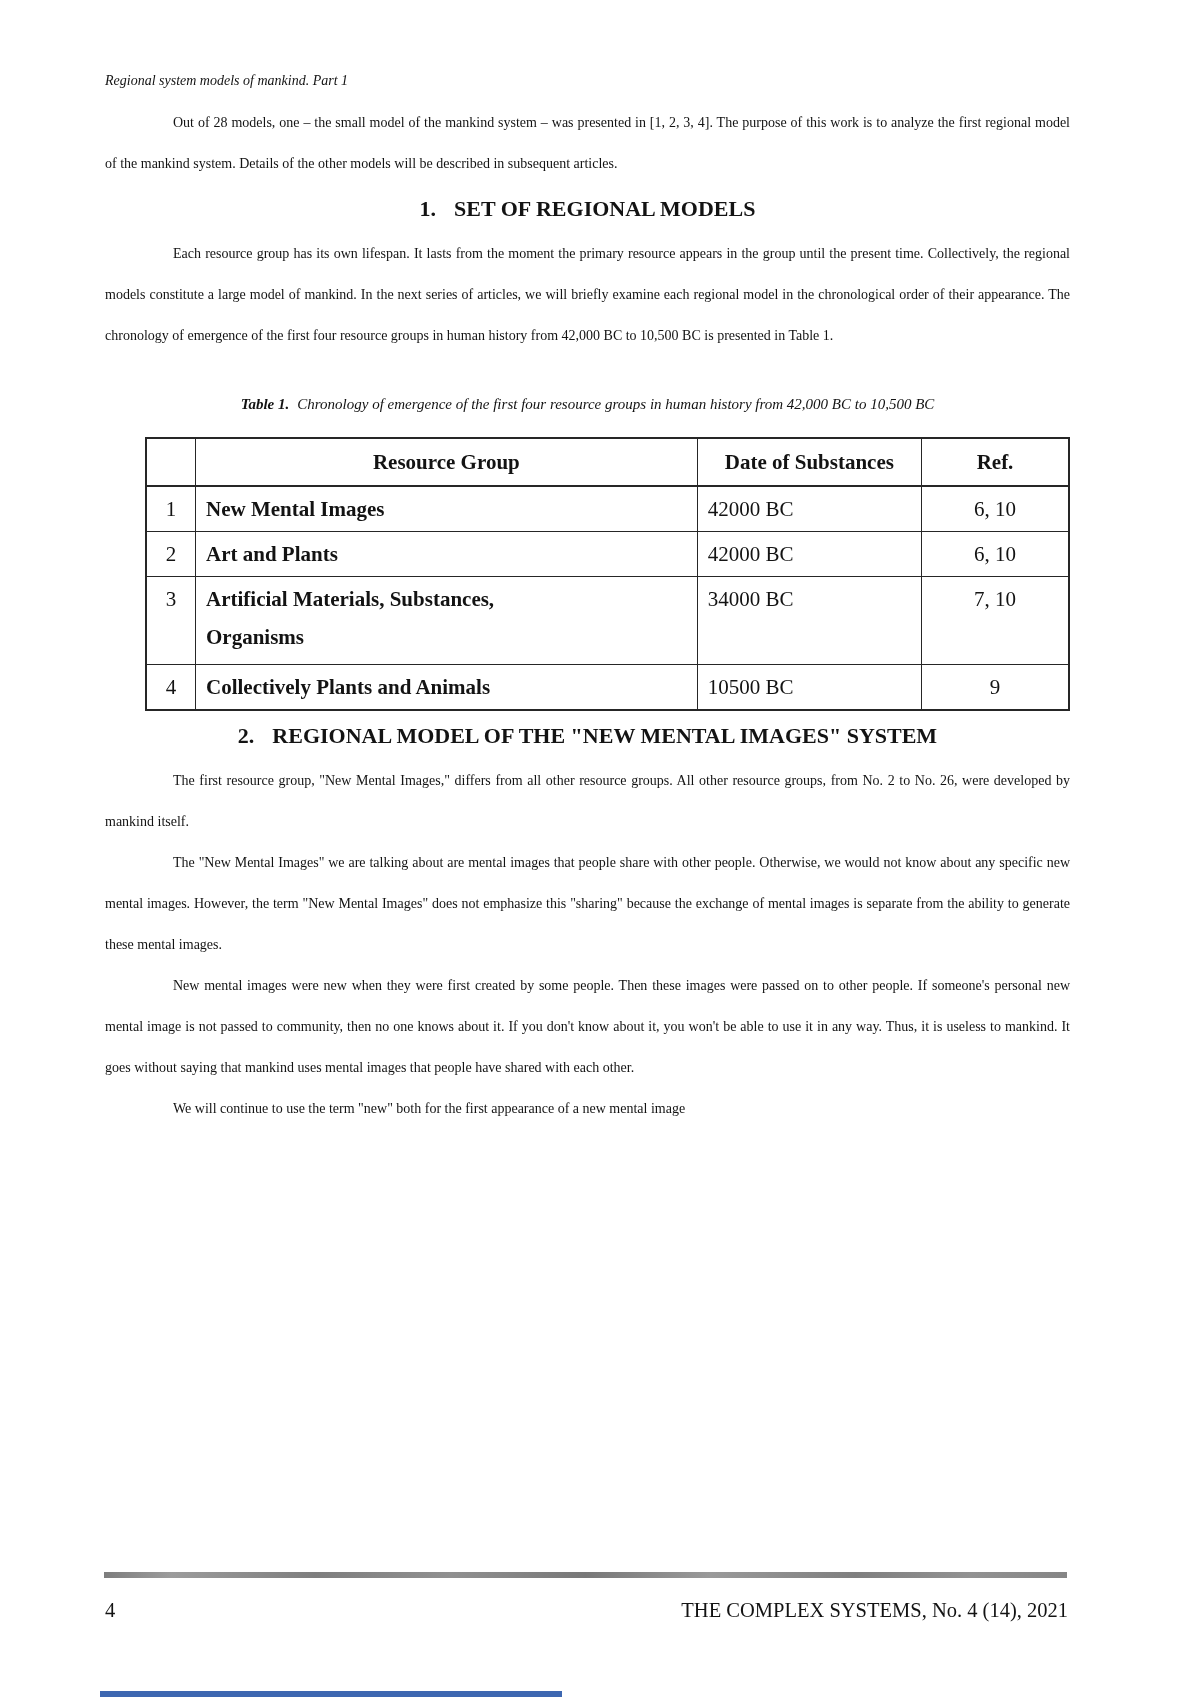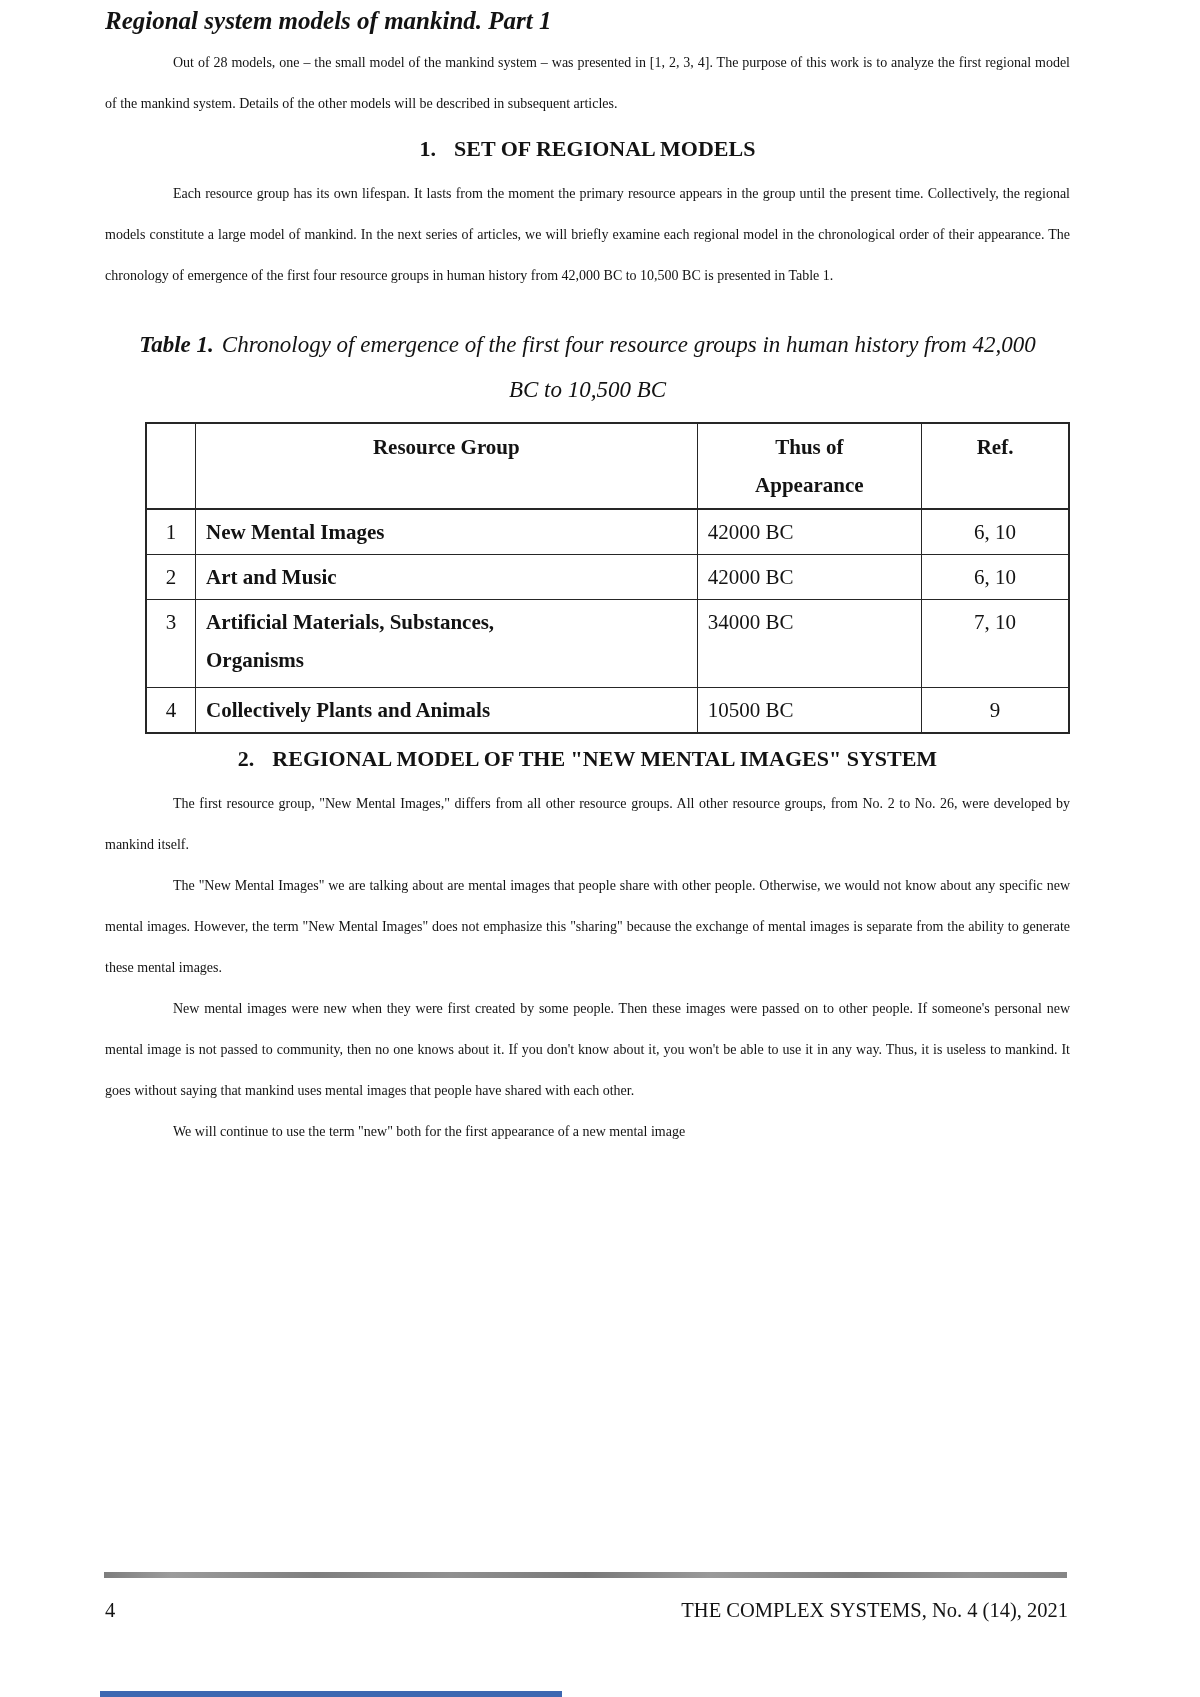--- a/index.html
+++ b/index.html
@@ -10,23 +10,24 @@
     font-family: "Liberation Serif", "DejaVu Serif", serif;
     color: #131313;
     overflow: hidden;
   }
   .content {
     position: absolute;
     top: 0; left: 105px;
     width: 965px;
   }
   .running-head {
-    font-weight: bold;
+    margin-top: 60px;
+    font-weight: normal;
     font-style: italic;
-    font-size: 25px;
+    font-size: 14px;
     line-height: 42px;
   }
   p.body {
     margin: 0;
     font-size: 14px;
     line-height: 41px;
     text-align: justify;
     text-indent: 68px;
   }
   .sec-heading {
@@ -35,21 +36,21 @@
     font-weight: bold;
     font-size: 22px;
     line-height: 41px;
   }
   .sec-number { margin-right: 18px; }
   .caption {
     margin: 26px 0 10px 0;
     padding: 0 24px;
     text-align: center;
     font-style: italic;
-    font-size: 23px;
+    font-size: 15px;
     line-height: 45px;
   }
   .caption-label { font-weight: bold; margin-right: 8px; }
   table.res-table {
     border-collapse: collapse;
     margin: 8px 0 0 40px;
     table-layout: fixed;
     font-size: 21px;
     border: 2px solid #262626;
   }
@@ -122,32 +123,32 @@
     <colgroup>
       <col class="col-num">
         <col class="col-group">
         <col class="col-date">
         <col class="col-ref">
     </colgroup>
     <tbody>
         <tr>
       <th></th>
       <th>Resource Group</th>
-      <th>Thus of Appearance</th>
+      <th>Date of Substances</th>
       <th>Ref.</th>
     </tr>
     <tr>
       <td class="cell-num">1</td>
       <td class="cell-group">New Mental Images</td>
       <td class="cell-date">42000 BC</td>
       <td class="cell-ref">6, 10</td>
     </tr>
     <tr>
       <td class="cell-num">2</td>
-      <td class="cell-group">Art and Music</td>
+      <td class="cell-group">Art and Plants</td>
       <td class="cell-date">42000 BC</td>
       <td class="cell-ref">6, 10</td>
     </tr>
     <tr class="row-tall">
       <td class="cell-num">3</td>
       <td class="cell-group">Artificial Materials, Substances,
 Organisms</td>
       <td class="cell-date">34000 BC</td>
       <td class="cell-ref">7, 10</td>
     </tr>

